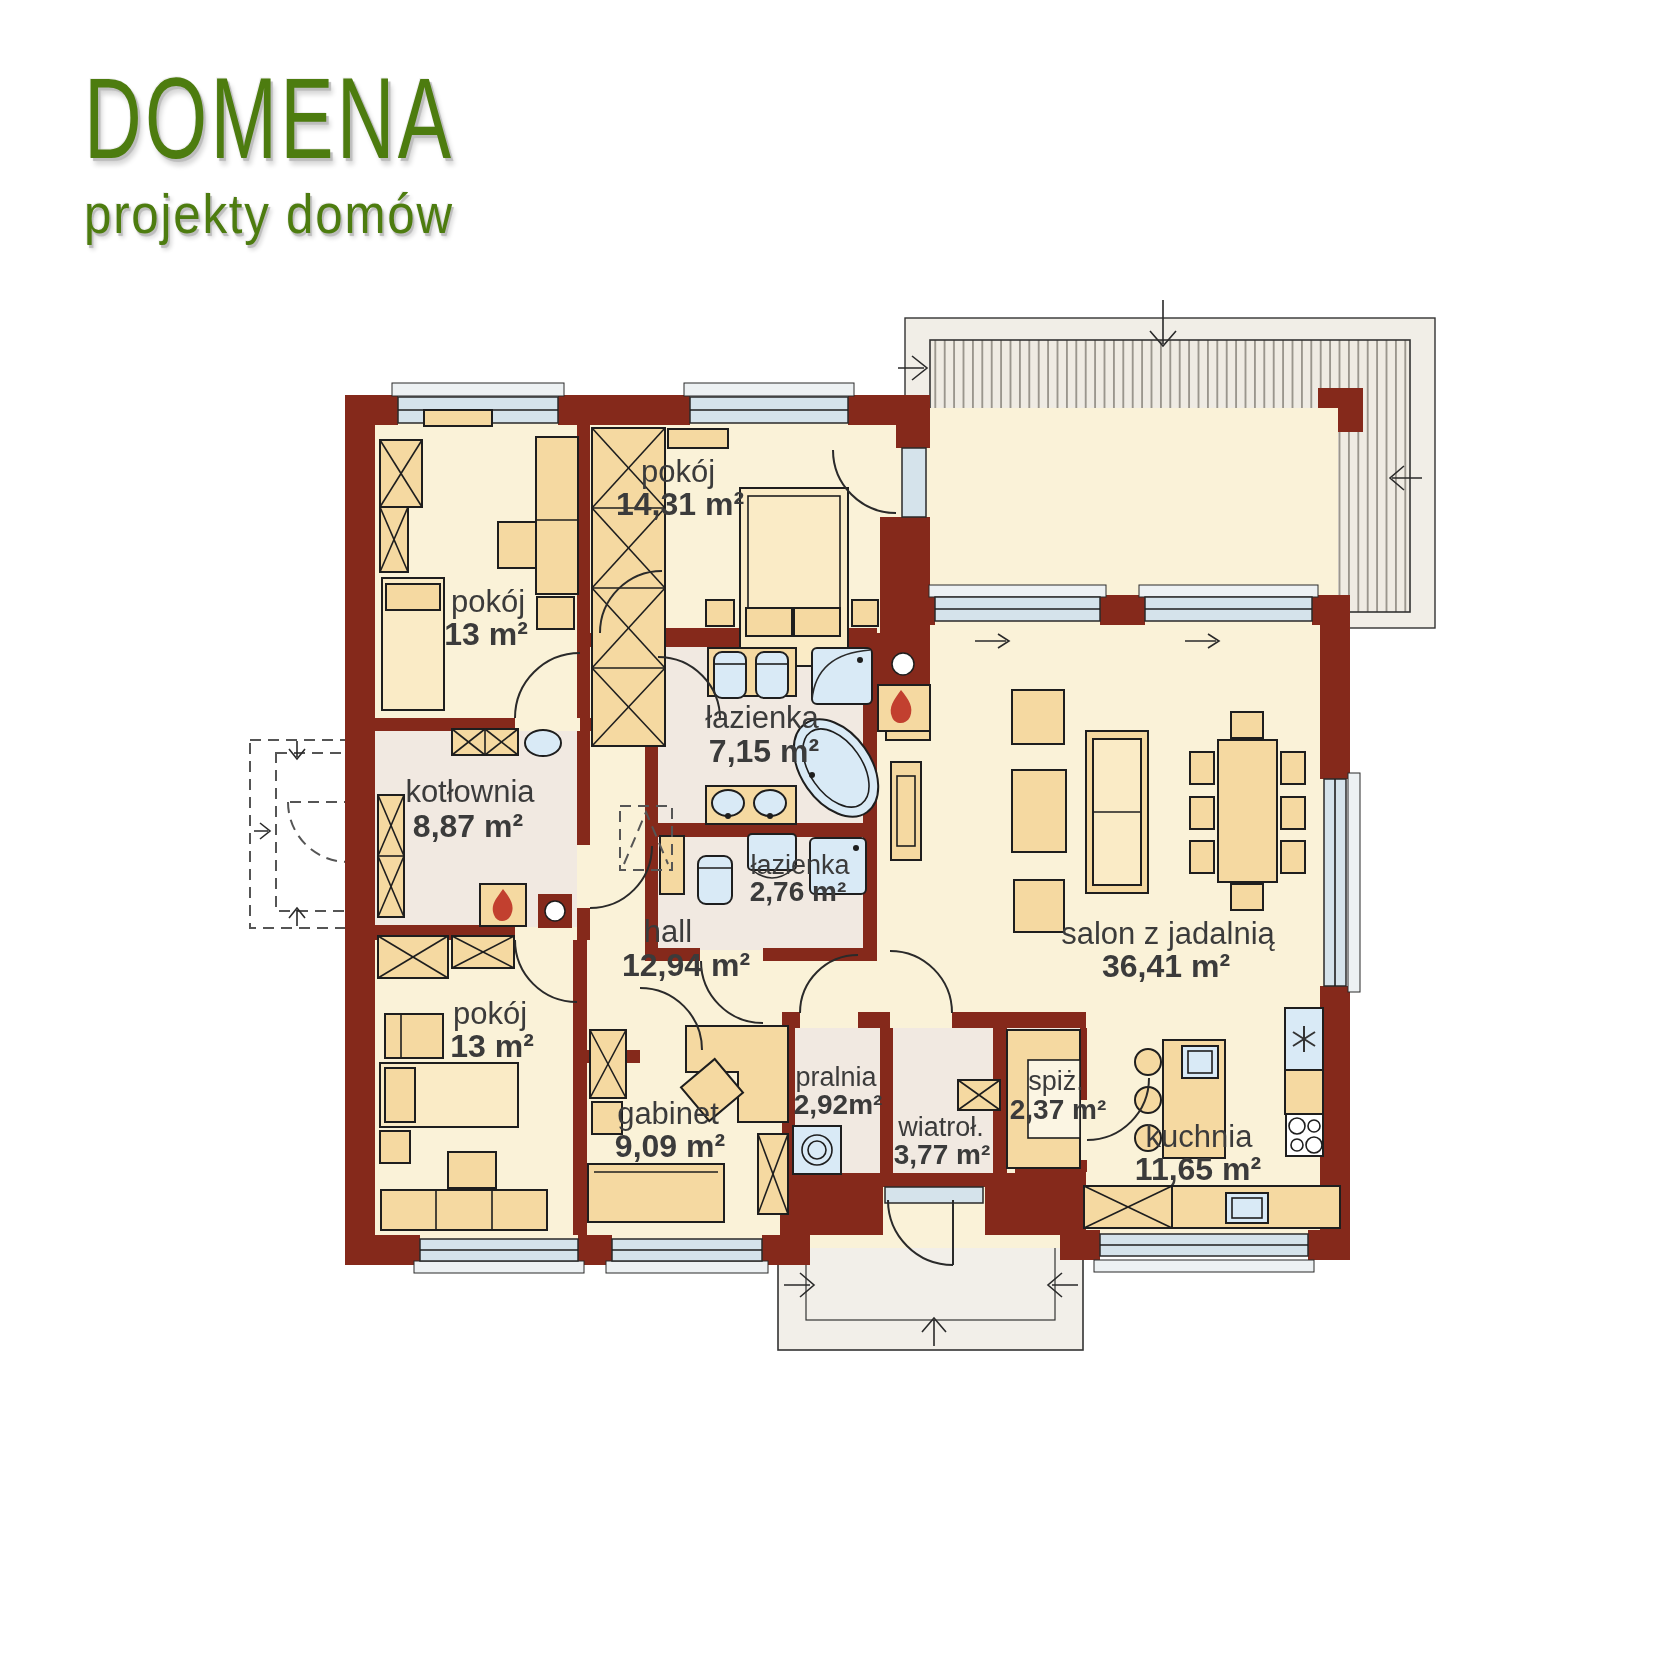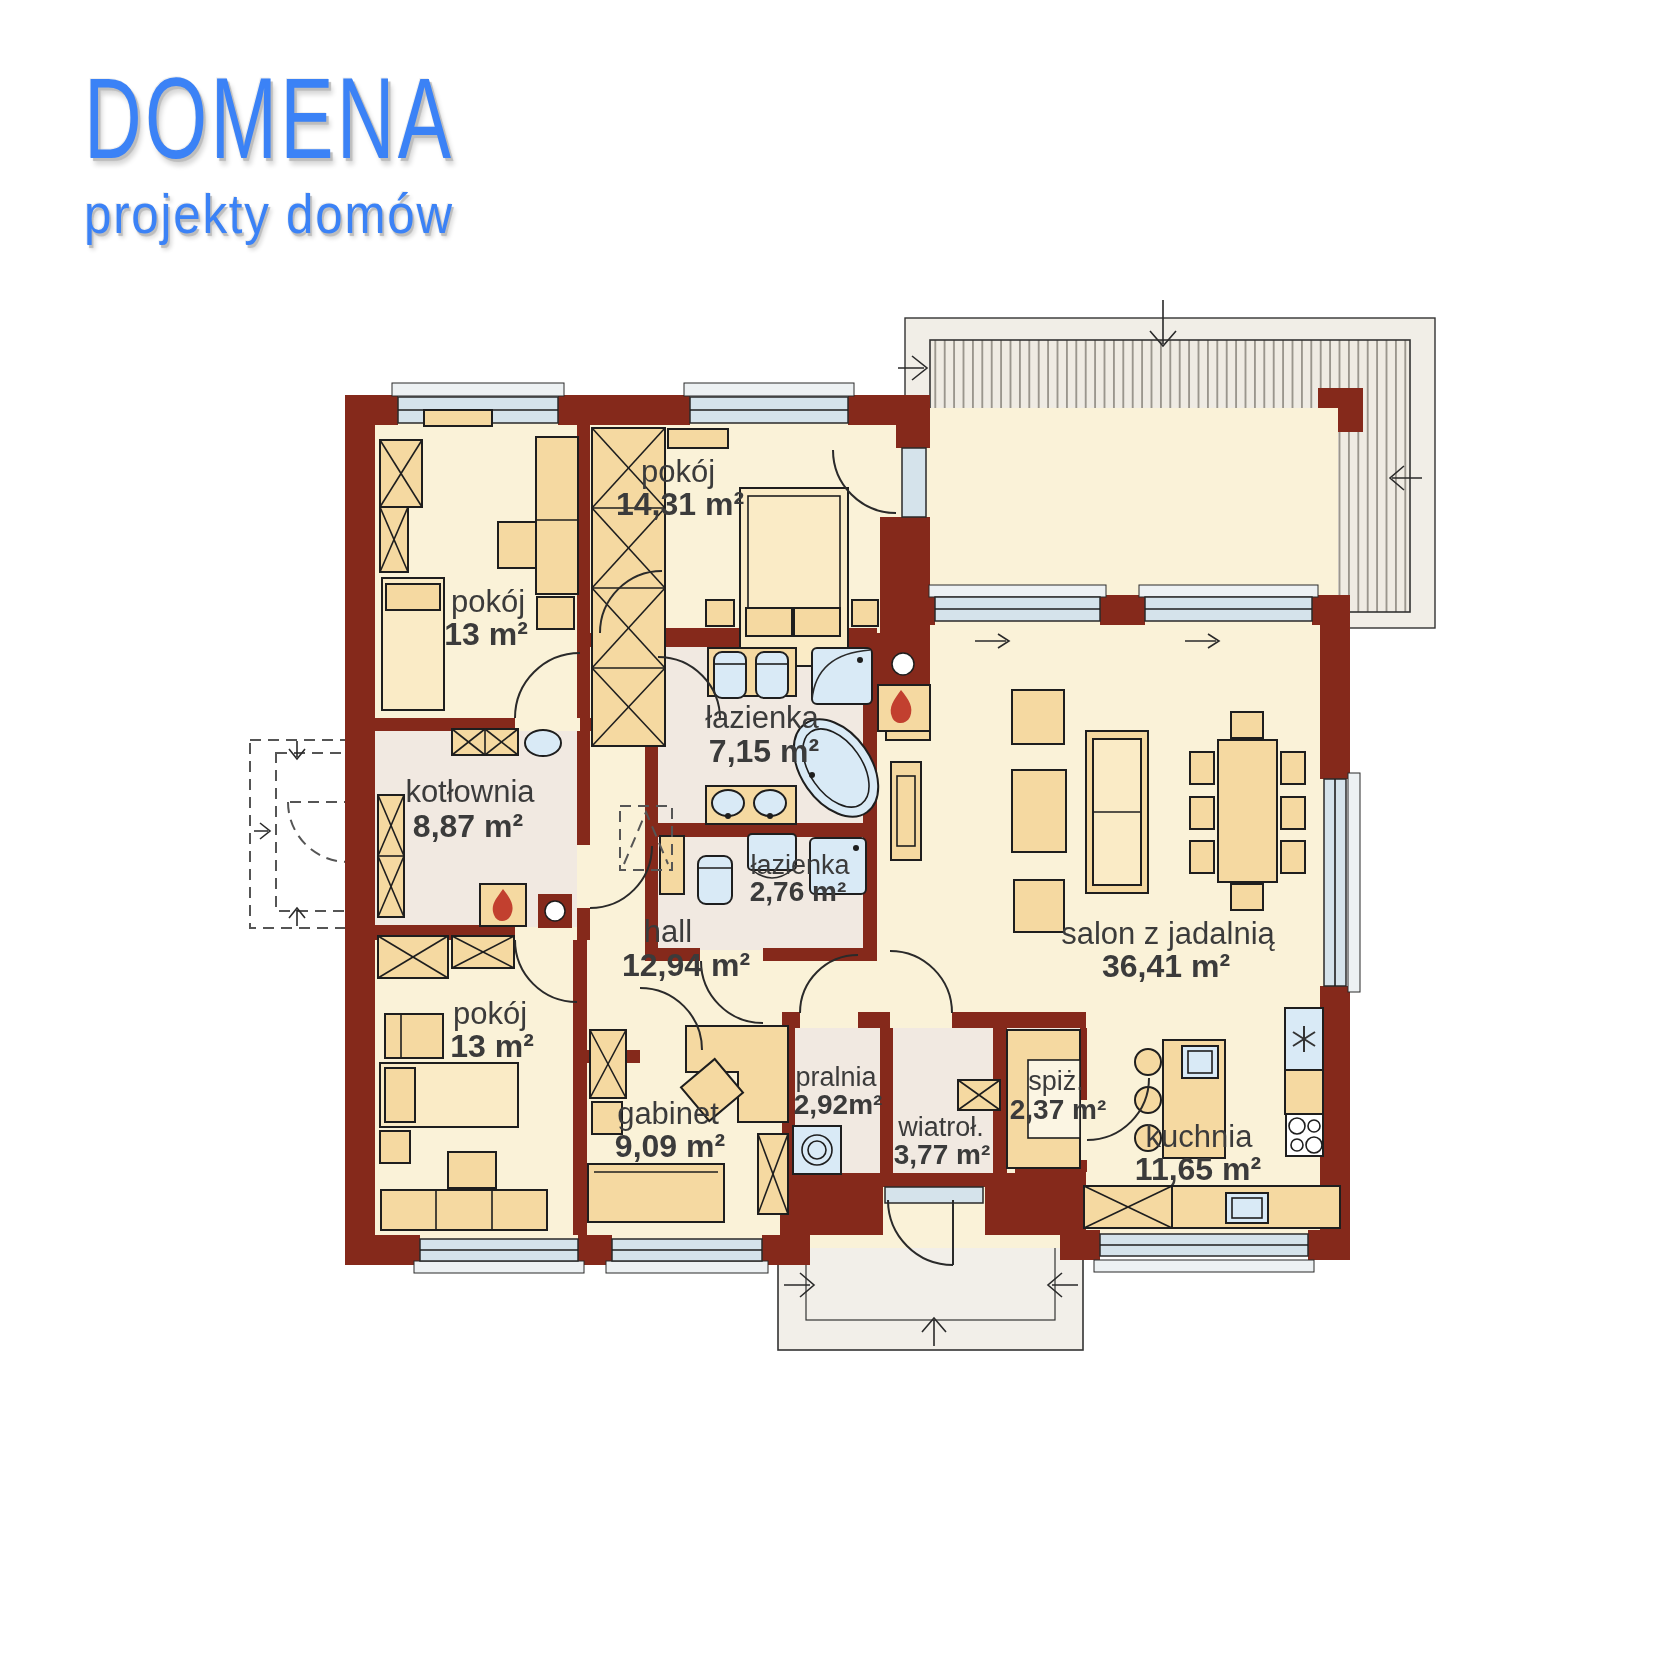--- a/index.html
+++ b/index.html
@@ -1,17 +1,17 @@
 <!DOCTYPE html>
 <html><head>
 <meta charset="utf-8">
 <style>
   html,body{margin:0;padding:0;background:#fff;width:1680px;height:1680px;overflow:hidden;}
   .stage{position:relative;width:1680px;height:1680px;background:#fff;font-family:"Liberation Sans",sans-serif;}
-  .logo{position:absolute;left:84px;top:60px;color:#3b82f6;}
+  .logo{position:absolute;left:84px;top:60px;color:#4d7c0f;}
   .logo-main{display:block;font-size:100px;line-height:1;letter-spacing:4px;transform:scaleX(.80) scaleY(1.15);transform-origin:left top;
     text-shadow:3px 3px 1px #bdbdbd,5px 6px 6px #d8d8d8,-1px -1px 0 #efefef;}
   .logo-sub{display:block;margin-top:26px;font-size:56px;line-height:1;letter-spacing:2px;transform:scaleX(.88);transform-origin:left top;
     text-shadow:2px 3px 1px #bdbdbd,4px 5px 5px #d8d8d8,-1px -1px 0 #efefef;}
   svg{position:absolute;left:0;top:0;}
   .wall{fill:#85291B;}
   .floor{fill:#FAF2D8;}
   .wet{fill:#F1E9E1;}
   .furn{fill:#F5D9A1;stroke:#1e1e1e;stroke-width:2;}
   .furnl{fill:#FAEBC6;stroke:#1e1e1e;stroke-width:2;}

